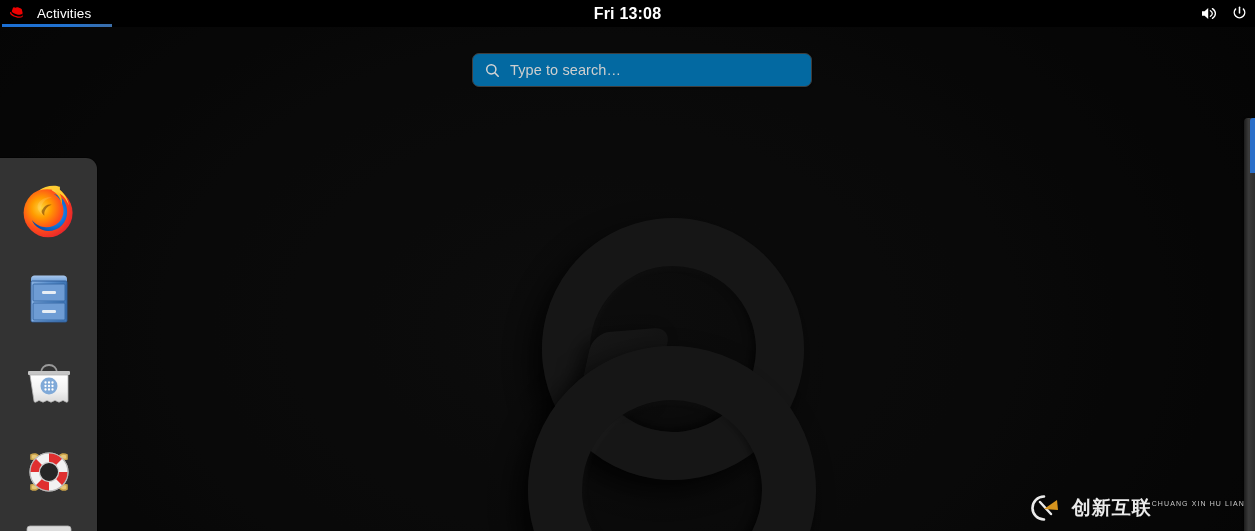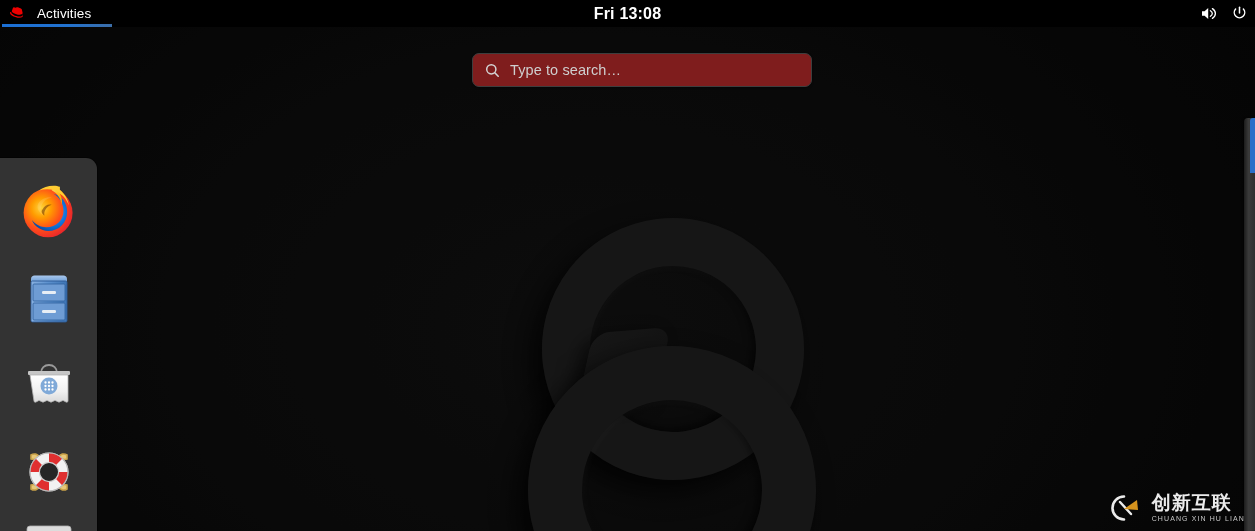--- a/index.html
+++ b/index.html
@@ -150,21 +150,21 @@
     left: 472px;
     top: 53px;
     width: 340px;
     height: 34px;
     z-index: 30;
   }
   .search-entry {
     width: 100%;
     height: 100%;
     box-sizing: border-box;
-    background: #7f1d1d;
+    background: #0369a1;
     border: 1px solid #3e3e3e;
     border-radius: 7px;
     display: flex;
     align-items: center;
     padding: 0 12px;
     gap: 10px;
     box-shadow: 0 1px 2px rgba(0,0,0,0.45);
     cursor: text;
   }
   .search-placeholder {
@@ -245,21 +245,21 @@
     letter-spacing: 1px;
     line-height: 1.05;
   }
   .wm-py {
     color: #d8d8d8;
     font-size: 7px;
     letter-spacing: 1.1px;
     line-height: 1.05;
     margin-top: 2px;
   }
-  .wm-text { display: flex; flex-direction: column; }
+  .wm-text { display: flex; flex-direction: row; }
 </style>
 </head>
 <body>
 
 <div id="screen">
 
   <div class="wallpaper">
     <div class="wall-glyph">
       <div class="wall-ring ring-top"></div>
       <div class="ring-link"></div>

